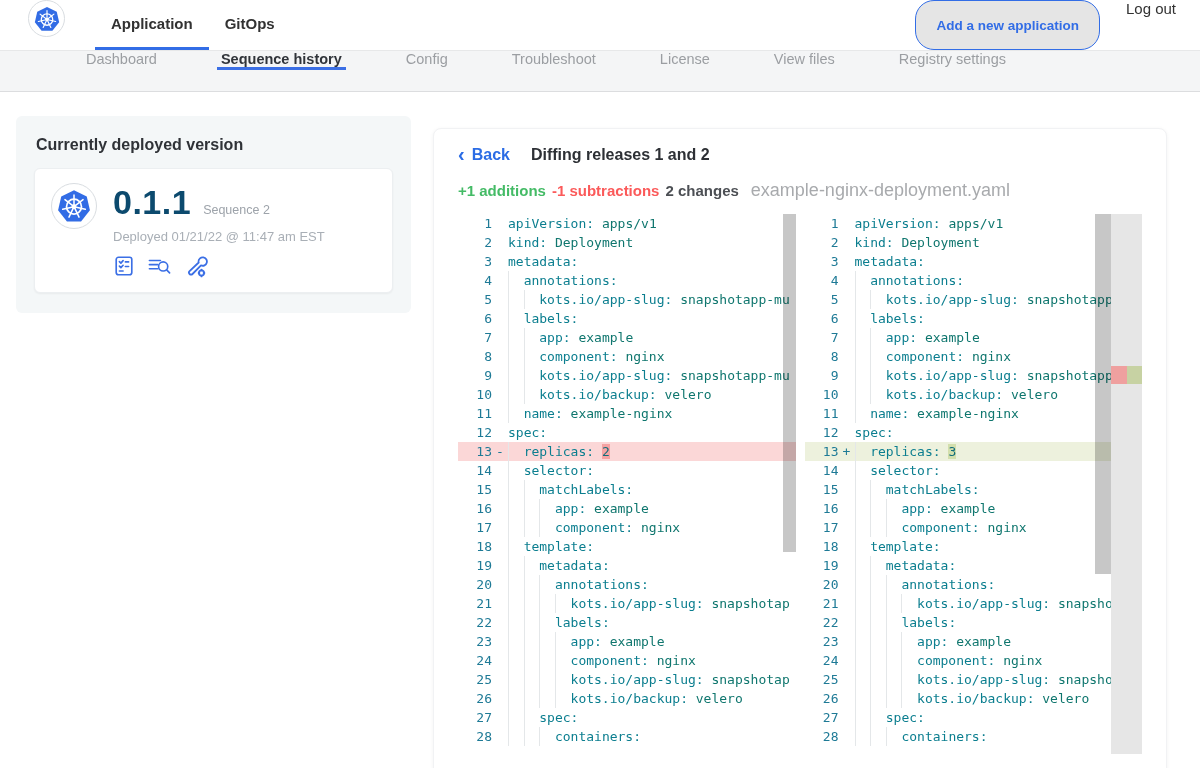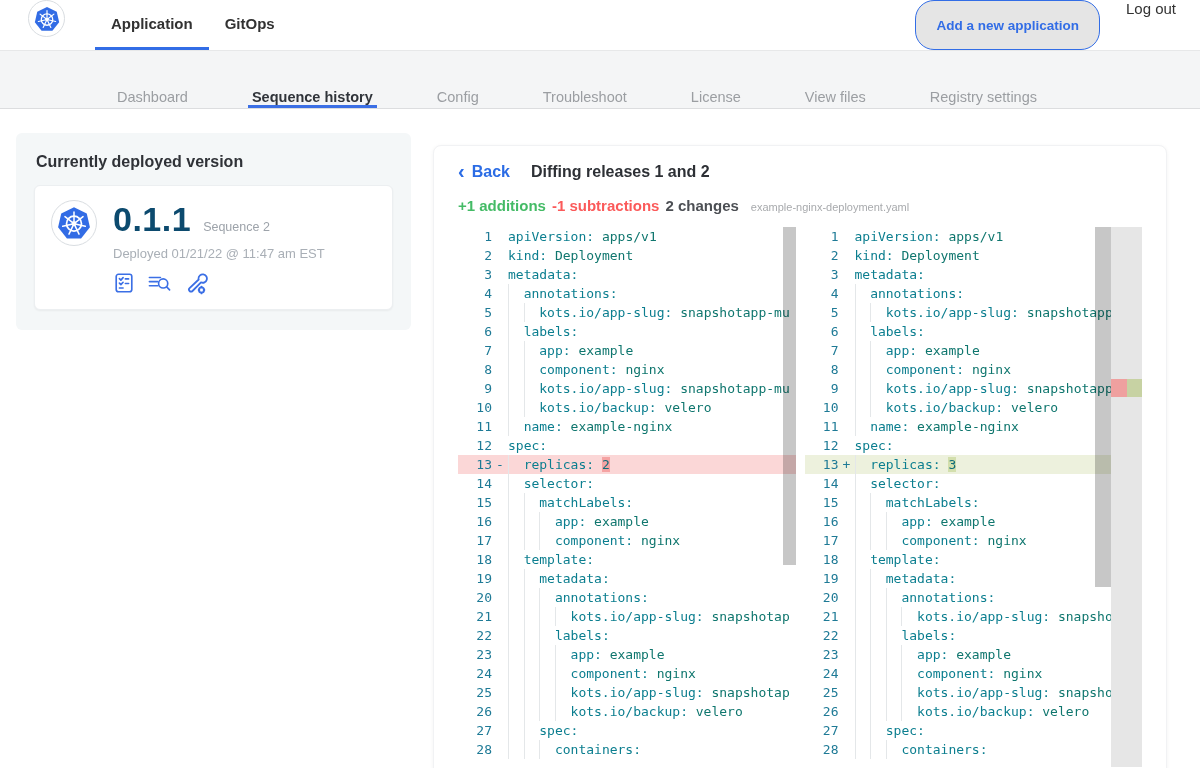--- a/index.html
+++ b/index.html
@@ -14,22 +14,22 @@
   .nav-tab { display:flex; align-items:center; padding:0 16px; font-size:15px; font-weight:700;
     color:#323232; cursor:pointer; border-bottom:3px solid transparent; }
   .nav-tab.active { border-bottom-color:#326de6; }
   .nav-spacer { flex:1; }
   .add-app-btn { border:1px solid #326de6; color:#326de6; background:#e5e5e5; font-weight:700;
     font-size:13.5px; padding:9px 20px; border-radius:19px; cursor:pointer; margin-right:26px;
     font-family:inherit; }
   .logout { font-size:15px; color:#323232; cursor:pointer; }
 
   
-  .subnav { height:59px; background:#f4f5f6; border-top:1px solid #e7e8e9; border-bottom:1px solid #dcdddf;
-    display:flex; align-items:flex-end; padding-left:113px; }
+  .subnav { height:42px; background:#f4f5f6; border-top:1px solid #e7e8e9; border-bottom:1px solid #dcdddf;
+    display:flex; align-items:flex-start; padding-left:82px; }
   .subnav-tab { display:flex; align-items:center; margin-right:56px; font-size:14.5px; color:#9b9ea2;
     cursor:pointer; border-bottom:3px solid transparent; padding:0 4px; }
   .subnav-tab.active { color:#30343a; font-weight:700; border-bottom-color:#3b6fe5; }
 
   
   .content { display:flex; align-items:flex-start; padding:24px 33px 0 16px; }
 
   
   .deployed-card { width:395px; background:#f4f7f8; border-radius:6px; padding:18px 18px 20px 18px; }
   .deployed-title { font-size:16px; font-weight:700; margin:2px 0 14px 2px; color:#2f3237; }
@@ -49,21 +49,21 @@
     border:1px solid #f1f2f4; box-shadow:0 1px 4px rgba(0,0,0,.05); padding:16px 24px 24px 24px;
     min-height:660px; }
   .diff-header { display:flex; align-items:center; }
   .back-link { color:#2b6ce5; font-size:16px; font-weight:700; cursor:pointer; display:flex; align-items:center; }
   .back-chev { font-size:20px; margin-right:7px; line-height:1; transform:translateY(-1px); }
   .diff-title { font-size:16px; font-weight:700; margin-left:21px; color:#2d3035; }
   .stats-row { display:flex; align-items:baseline; margin-top:15px; font-size:15px; }
   .stat-add { color:#44bb66; font-weight:700; }
   .stat-sub { color:#fb5a5a; font-weight:700; margin-left:6px; }
   .stat-chg { color:#4c4f54; font-weight:700; margin-left:6px; }
-  .stat-file { color:#a8aaad; font-size:11px; margin-left:12px; }
+  .stat-file { color:#a8aaad; font-size:18px; margin-left:12px; }
 
   
   .diff-panes { display:flex; gap:9px; margin-top:13px; }
   .pane { position:relative; flex:1; height:540px; overflow:hidden; background:#fff;
     font-family:"DejaVu Sans Mono","Liberation Mono",monospace; font-size:13px; line-height:19px; }
   .cl { display:flex; height:19px; white-space:pre; }
   .ln { width:34px; flex:0 0 34px; text-align:right; color:#1e7a96; }
   .sg { width:16px; flex:0 0 16px; text-align:center; color:#1e7a96; }
   .ct { flex:1; white-space:pre; overflow:hidden; }
   .ig { display:inline-block; width:2ch; height:19px; border-left:1px solid #e4e7e9; vertical-align:top; }

